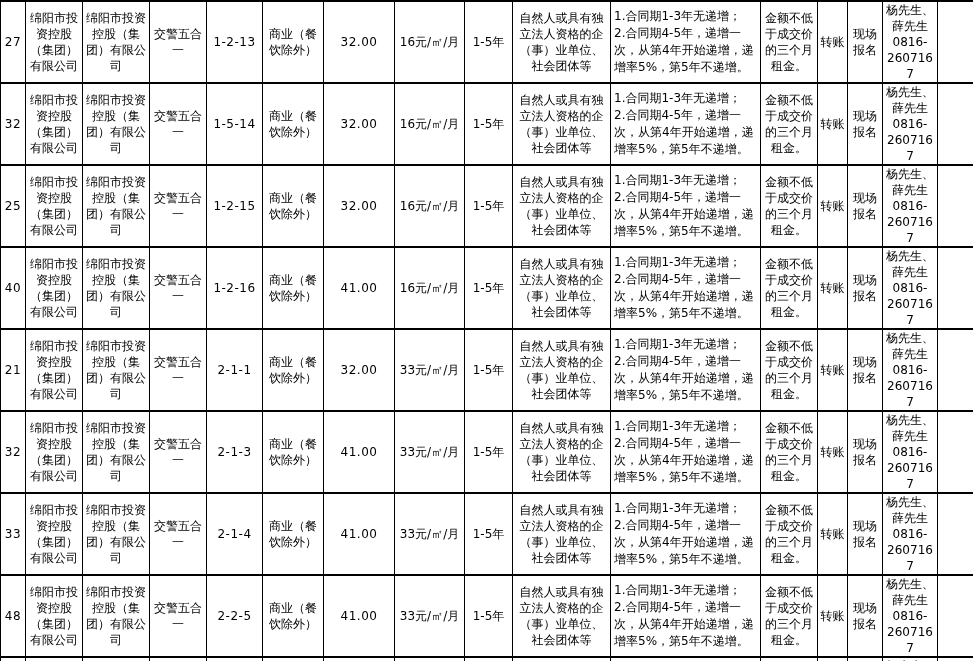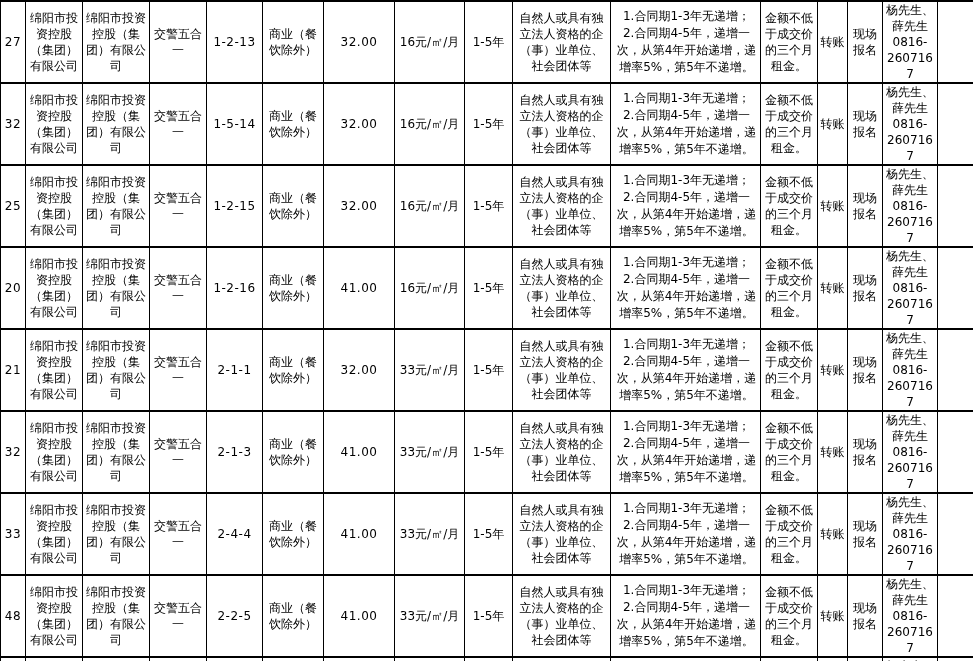--- a/index.html
+++ b/index.html
@@ -30,21 +30,21 @@
     text-align: center;
     vertical-align: middle;
     font-size: 12px;
     line-height: 16px;
     white-space: pre-line;
     padding: 0 1px;
     overflow: hidden;
     word-break: break-all;
   }
   table.listing td.c-increase {
-    text-align: center;
+    text-align: left;
     padding-left: 3px;
     line-height: 17px;
   }
   table.listing td.c-area,
   table.listing td.c-no,
   table.listing td.c-unit {
     letter-spacing: 0.5px;
   }
   
   col.w-no        { width: 25px; }
@@ -198,21 +198,21 @@
         <td class="c-payment">转账</td>
         <td class="c-reg">现场
 报名</td>
         <td class="c-contact">杨先生、
 薛先生
 0816-
 2607167</td>
         <td class="c-remark"></td>
       </tr>
       <tr>
-        <td class="c-no">20</td>
+        <td class="c-no">40</td>
         <td class="c-lessor">绵阳市投
 资控股
 （集团）
 有限公司</td>
         <td class="c-agency">绵阳市投资
 控股（集
 团）有限公
 司</td>
         <td class="c-project">交警五合
 一</td>
@@ -326,21 +326,21 @@
         <td class="c-lessor">绵阳市投
 资控股
 （集团）
 有限公司</td>
         <td class="c-agency">绵阳市投资
 控股（集
 团）有限公
 司</td>
         <td class="c-project">交警五合
 一</td>
-        <td class="c-unit">2-4-4</td>
+        <td class="c-unit">2-1-4</td>
         <td class="c-usage">商业（餐
 饮除外）</td>
         <td class="c-area">41.00</td>
         <td class="c-price">33元/㎡/月</td>
         <td class="c-term">1-5年</td>
         <td class="c-qual">自然人或具有独
 立法人资格的企
 （事）业单位、
 社会团体等</td>
         <td class="c-increase">1.合同期1-3年无递增；

